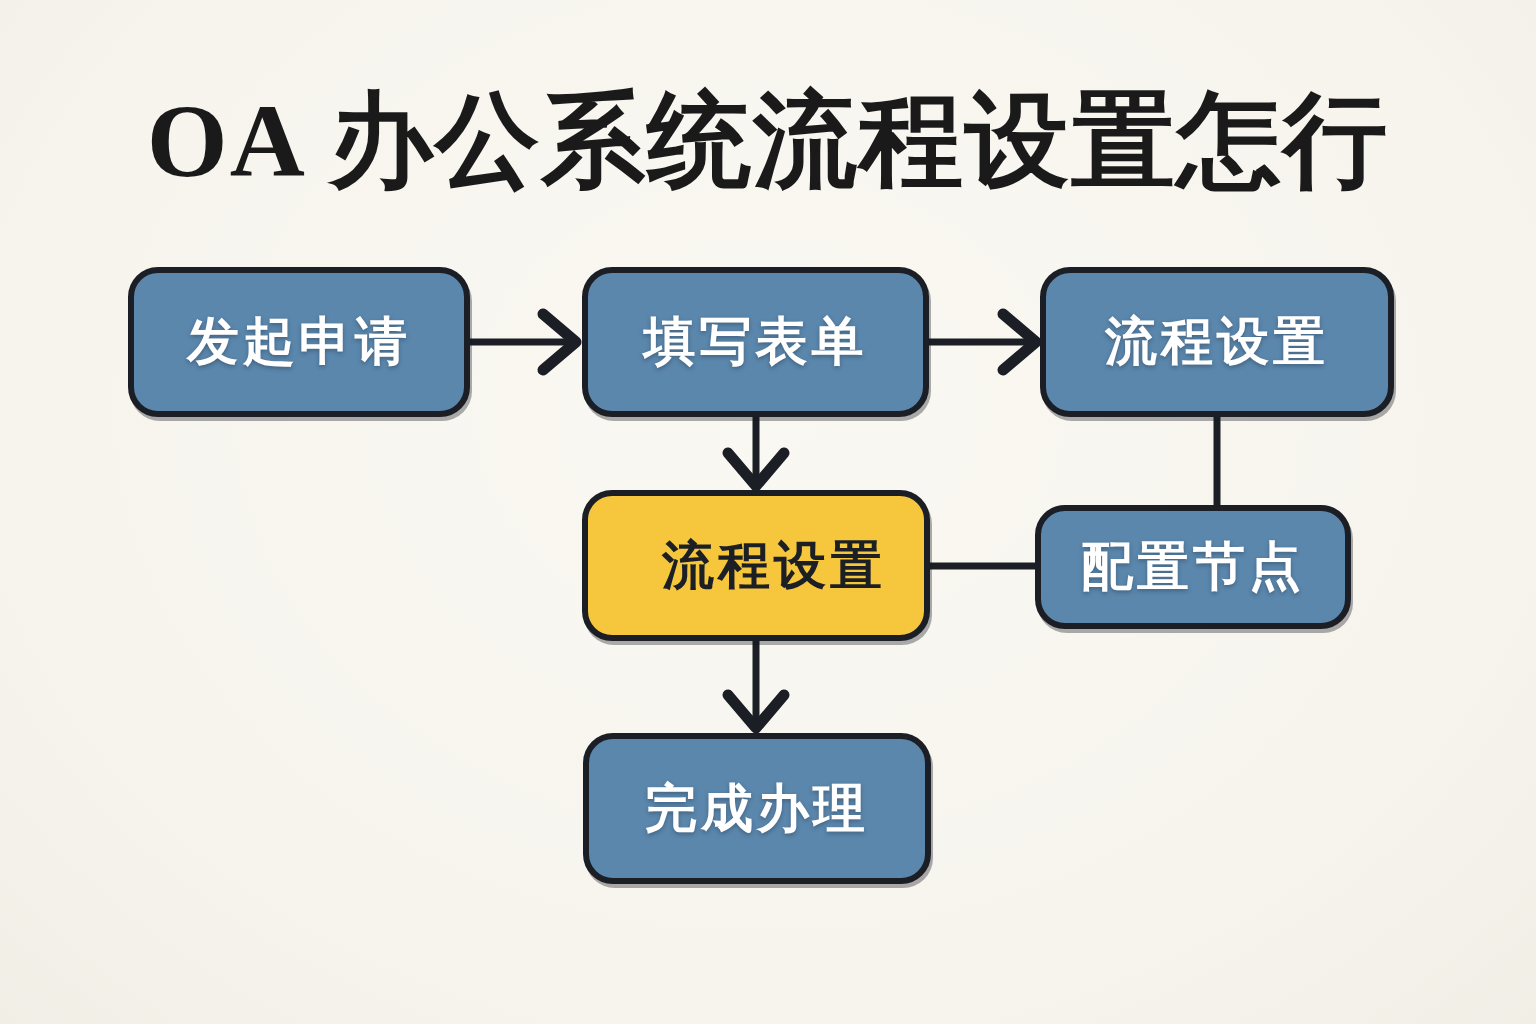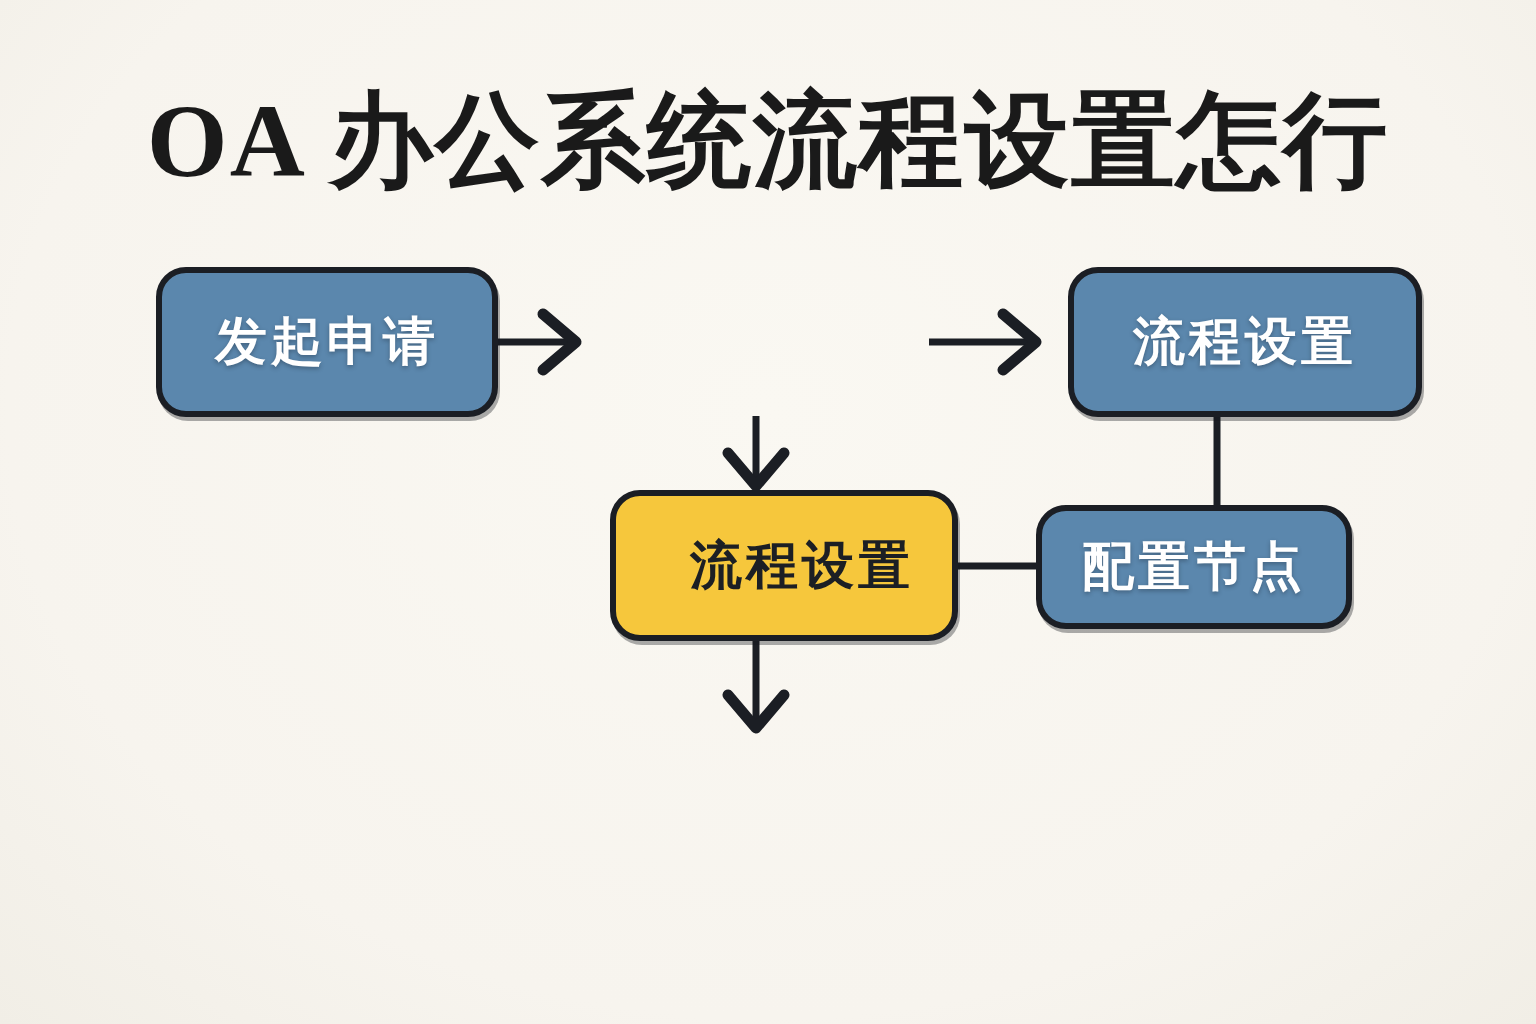--- a/index.html
+++ b/index.html
@@ -57,36 +57,35 @@
     display: flex;
     align-items: center;
     justify-content: center;
     border: 6px solid var(--outline);
     border-radius: 30px;
     font-size: 52px;
     font-weight: bold;
     letter-spacing: 4px;
     box-shadow: 2px 4px 0 rgba(21, 24, 29, 0.35);
     white-space: nowrap;
-    margin-left: 28px;
   }
   .node.blue {
     background: var(--node_blue);
     color: var(--text_light);
     text-shadow: 0 2px 4px rgba(20, 30, 40, 0.35);
   }
   .node.yellow {
     background: var(--node_yellow);
     color: var(--text_dark);
   }
   .node-initiate   { left: 128px;  top: 267px; width: 342px; height: 150px; }
   .node-fillform   { left: 582px;  top: 267px; width: 347px; height: 150px; }
   .node-submit     { left: 1040px; top: 267px; width: 354px; height: 150px; }
   .node-setup      { left: 582px;  top: 490px; width: 348px; height: 151px; padding-left: 36px; }
-  .node-configure  { left: 1008px; top: 505px; width: 316px; height: 124px; }
+  .node-configure  { left: 1035px; top: 505px; width: 316px; height: 124px; }
   .node-complete   { left: 583px;  top: 733px; width: 348px; height: 151px; }
 </style>
 </head>
 <body>
 
 <div class="canvas">
 
   <h1 class="page-title">OA 办公系统流程设置怎行</h1>
 
   <svg class="connectors" viewBox="0 0 1536 1024" aria-hidden="true">
@@ -117,27 +116,33 @@
     <g>
       <line x1="756" y1="640" x2="756" y2="720"></line>
       <polyline points="728,695 756,728 784,695"></polyline>
     </g>
   </svg>
 
   <div class="node blue node-initiate">
     <span>发起申请</span>
   </div>
 
+  <div class="node blue node-fillform">
+    <span>填写表单</span>
+  </div>
 
   <div class="node blue node-submit">
     <span>流程设置</span>
   </div>
 
   <div class="node yellow node-setup">
     <span>流程设置</span>
   </div>
 
   <div class="node blue node-configure">
     <span>配置节点</span>
   </div>
 
+  <div class="node blue node-complete">
+    <span>完成办理</span>
+  </div>
 
 </div>
 
 </body></html>

